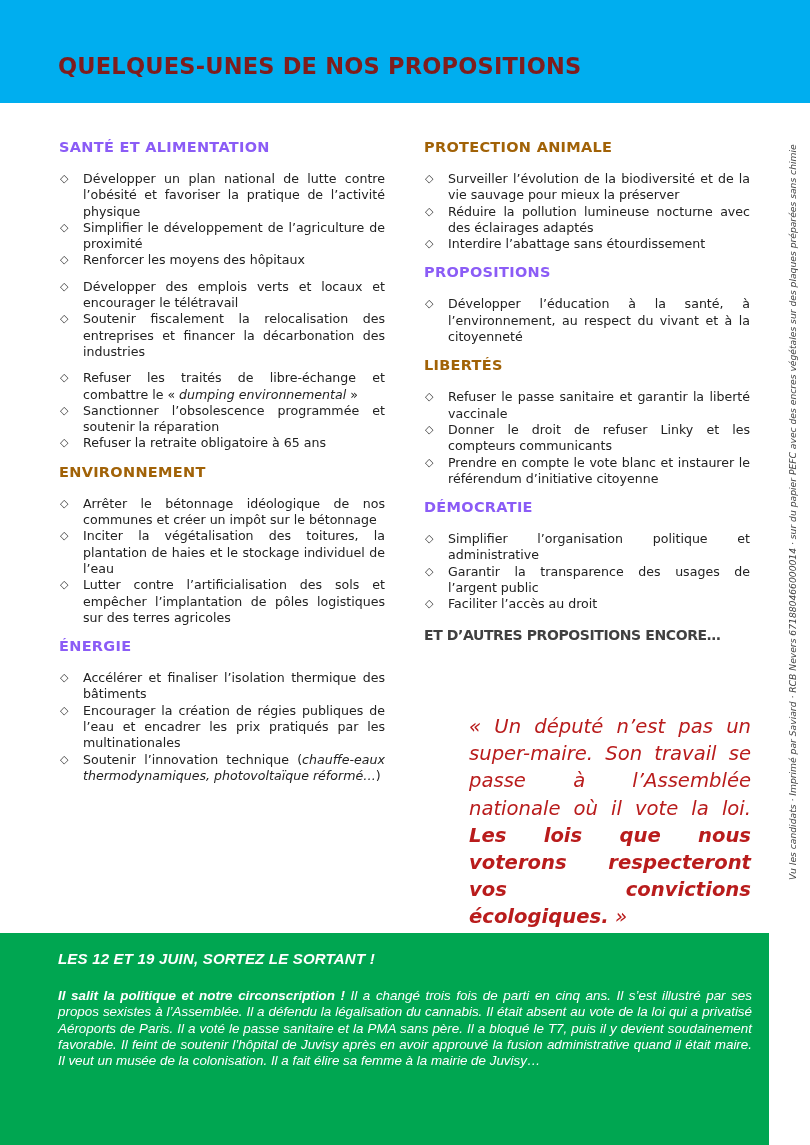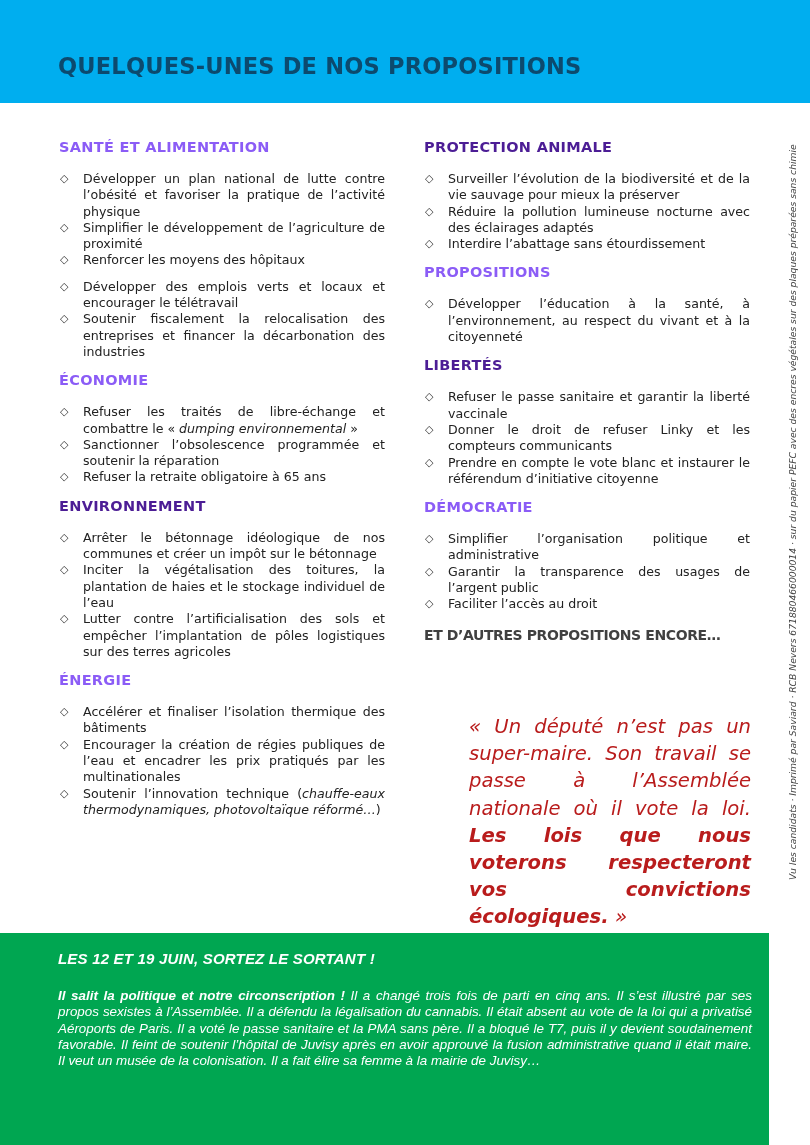--- a/index.html
+++ b/index.html
@@ -9,36 +9,36 @@
     font-family: "DejaVu Sans", sans-serif;
     color: #1f1f1f;
   }
   .header {
     position: absolute; left: 0; top: 0; width: 810px; height: 103px;
     background: #00aeef;
   }
   .header-title {
     position: absolute; left: 58px; top: 53px;
     font-family: "DejaVu Sans", sans-serif;
-    font-weight: bold; font-size: 22.5px; color: #0c4a6e;
+    font-weight: bold; font-size: 22.5px; color: #7f1d1d;
     letter-spacing: 0.2px;
   }
   .col {
     position: absolute; top: 137px; width: 326px;
   }
   .col-left { left: 59px; }
   .col-right { left: 424px; }
   .section { margin: 0 0 10px 0; }
   .section h2 {
     margin: 0 0 14px 0;
     font-size: 14.5px; font-weight: bold; letter-spacing: 0.3px;
     line-height: 20px;
   }
   .h-green { color: #8b5cf6; }
-  .h-blue { color: #4c1d95; }
+  .h-blue { color: #a16207; }
   .section ul {
     list-style: none; margin: 0 0 0 0; padding: 0;
   }
   .section li {
     position: relative; padding-left: 24px;
     font-size: 12.6px; line-height: 16.3px; text-align: justify;
     color: #222;
   }
   .bullet {
     position: absolute; left: 1px; top: 0; font-size: 11px; color: #333;
@@ -93,21 +93,20 @@
         <li><span class="bullet">◇</span><span>Renforcer les moyens des hôpitaux</span></li>
       </ul>
     </div>
     <div class="section">
       <ul>
         <li><span class="bullet">◇</span><span>Développer des emplois verts et locaux et encourager le télétravail</span></li>
         <li><span class="bullet">◇</span><span>Soutenir fiscalement la relocalisation des entreprises et financer la décarbonation des industries</span></li>
       </ul>
     </div>
     <div class="section">
-      <h2 class="h-green">ÉCONOMIE</h2>
       <ul>
         <li><span class="bullet">◇</span><span>Refuser les traités de libre-échange et combattre le « <em>dumping environnemental</em> »</span></li>
         <li><span class="bullet">◇</span><span>Sanctionner l’obsolescence programmée et soutenir la réparation</span></li>
         <li><span class="bullet">◇</span><span>Refuser la retraite obligatoire à 65 ans</span></li>
       </ul>
     </div>
     <div class="section">
       <h2 class="h-blue">ENVIRONNEMENT</h2>
       <ul>
         <li><span class="bullet">◇</span><span>Arrêter le bétonnage idéologique de nos communes et créer un impôt sur le bétonnage</span></li>

